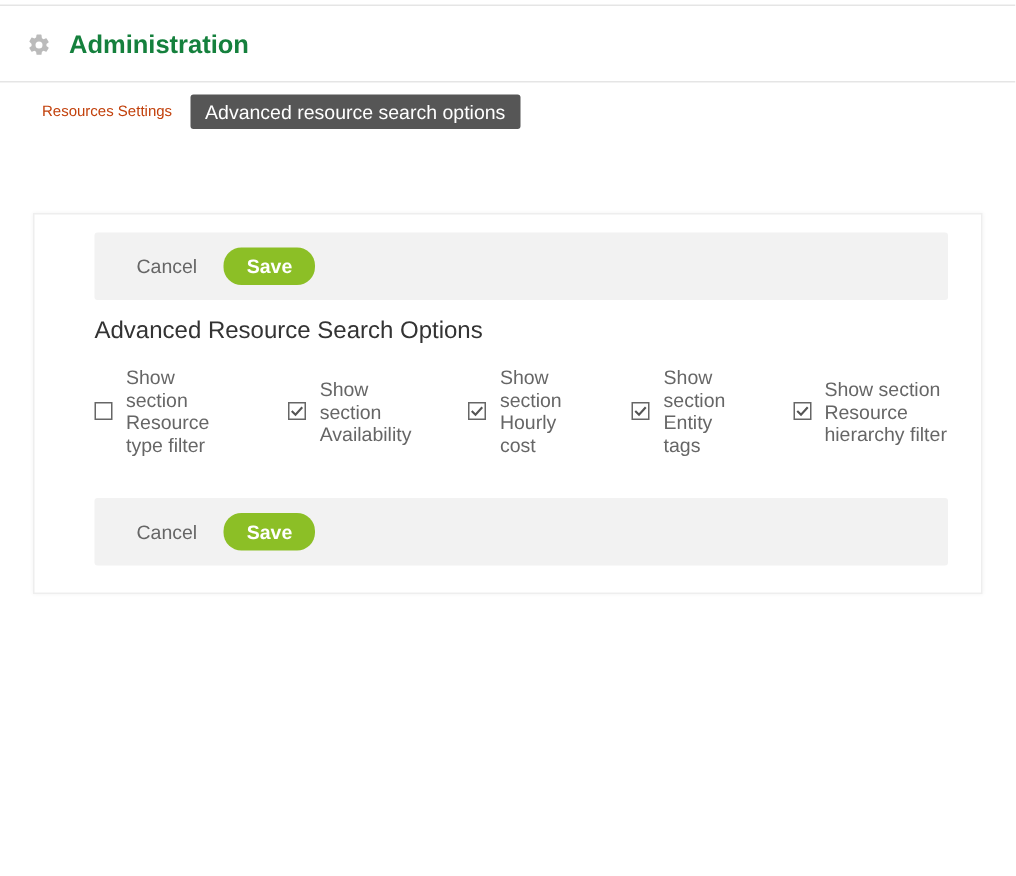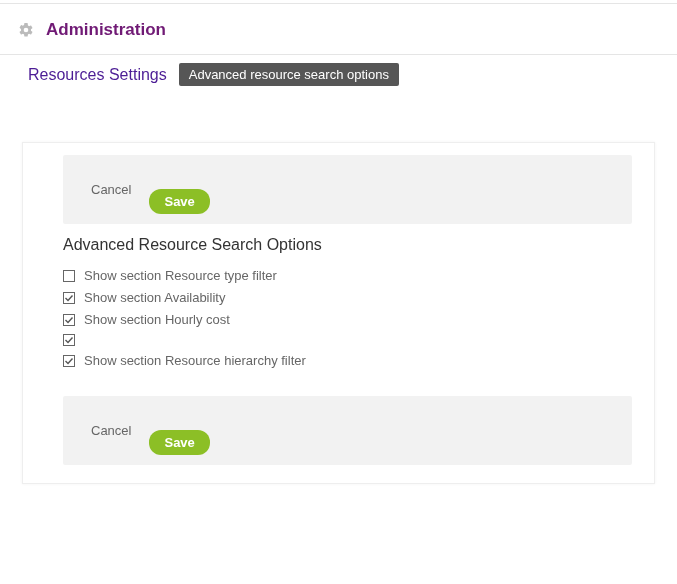--- a/index.html
+++ b/index.html
@@ -27,31 +27,31 @@
       height: 16px;
       margin-right: 12px;
       color: #bbb;
       display: inline-flex;
       align-items: center;
       justify-content: center;
     }
     .page-title {
       font-size: 17px;
       font-weight: bold;
-      color: #701a75;
+      color: #15803d;
     }
     .tabs {
       padding: 8px 28px 8px 28px;
       display: flex;
       gap: 12px;
       align-items: center;
     }
     .tab-link {
-      color: #4c1d95;
-      font-size: 16px;
+      color: #c2410c;
+      font-size: 10px;
       cursor: pointer;
     }
     .tab-active {
       background: #565656;
       color: #fff;
       font-size: 13px;
       padding: 4px 10px;
       border-radius: 2px;
       cursor: pointer;
     }
@@ -81,29 +81,28 @@
     }
     .save-btn {
       background: #8cbf26;
       color: #fff;
       font-weight: bold;
       font-size: 13px;
       border: none;
       border-radius: 12px;
       padding: 5px 15px;
       cursor: pointer;
-      margin-top: 24px;
     }
     .section-title {
       font-size: 16px;
       color: #333;
       margin: 6px 0 14px 0;
       font-weight: normal;
     }
-    .options { display: flex; flex-direction: column; gap: 7px; }
+    .options { display: flex; flex-direction: row; gap: 38px; }
     .option-row {
       display: flex;
       align-items: center;
       gap: 9px;
       color: #666;
       font-size: 13px;
     }
     .chk {
       width: 12px;
       height: 12px;
@@ -164,20 +163,21 @@
           </svg>
         </span>
         <span>Show section Hourly cost</span>
       </div>
       <div class="option-row">
         <span class="chk">
           <svg width="10" height="10" viewBox="0 0 10 10">
             <polyline points="1.5,5 4,7.5 8.5,2.5" fill="none" stroke="#555" stroke-width="1.4"></polyline>
           </svg>
         </span>
+        <span>Show section Entity tags</span>
       </div>
       <div class="option-row">
         <span class="chk">
           <svg width="10" height="10" viewBox="0 0 10 10">
             <polyline points="1.5,5 4,7.5 8.5,2.5" fill="none" stroke="#555" stroke-width="1.4"></polyline>
           </svg>
         </span>
         <span>Show section Resource hierarchy filter</span>
       </div>
     </div>

